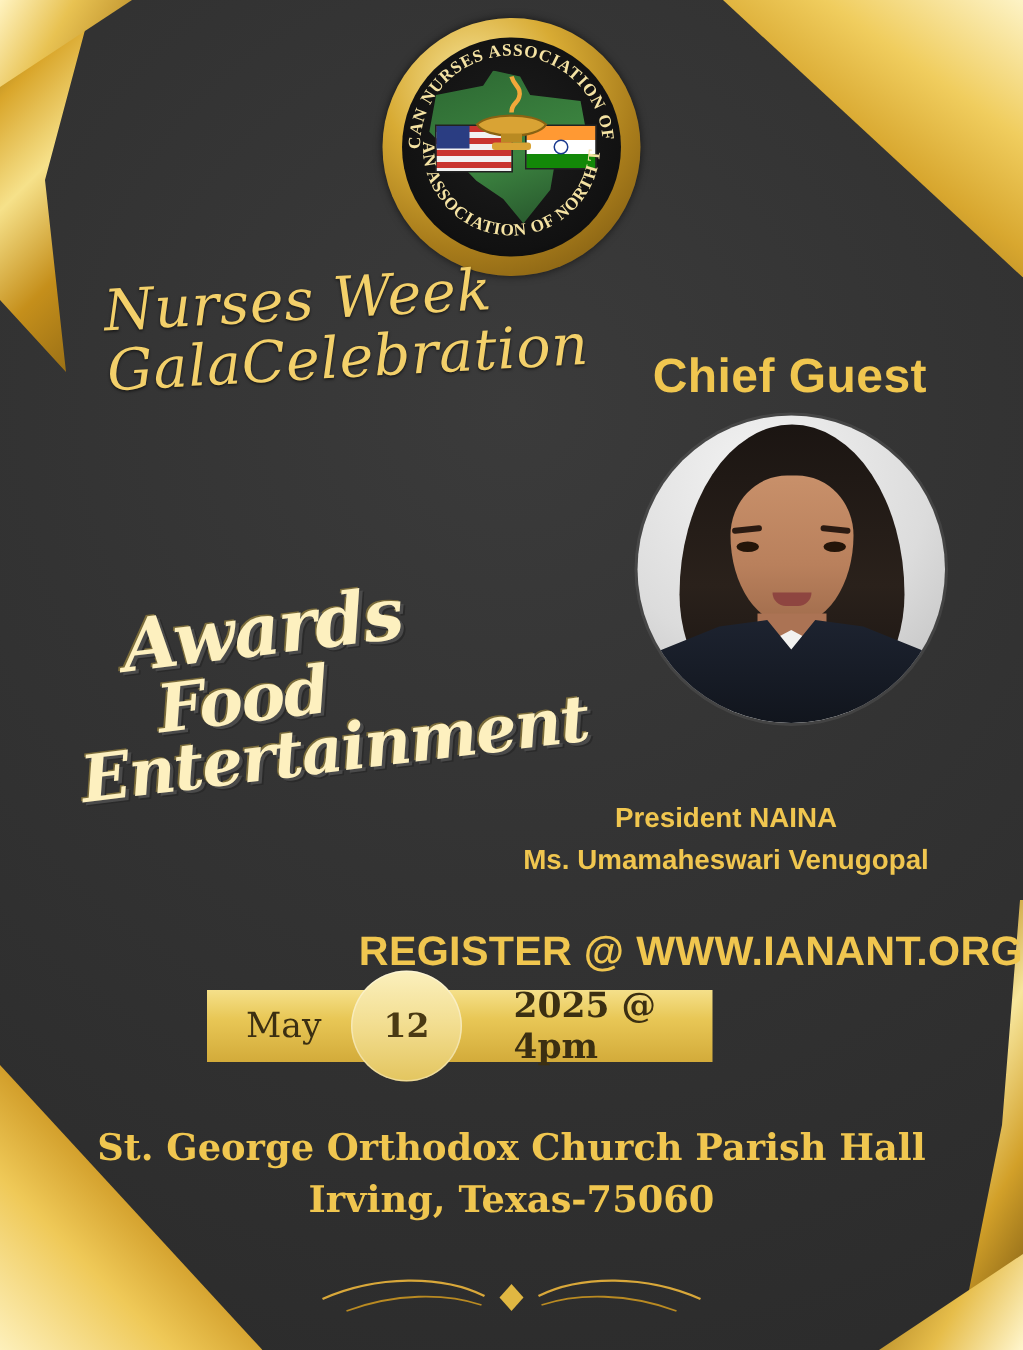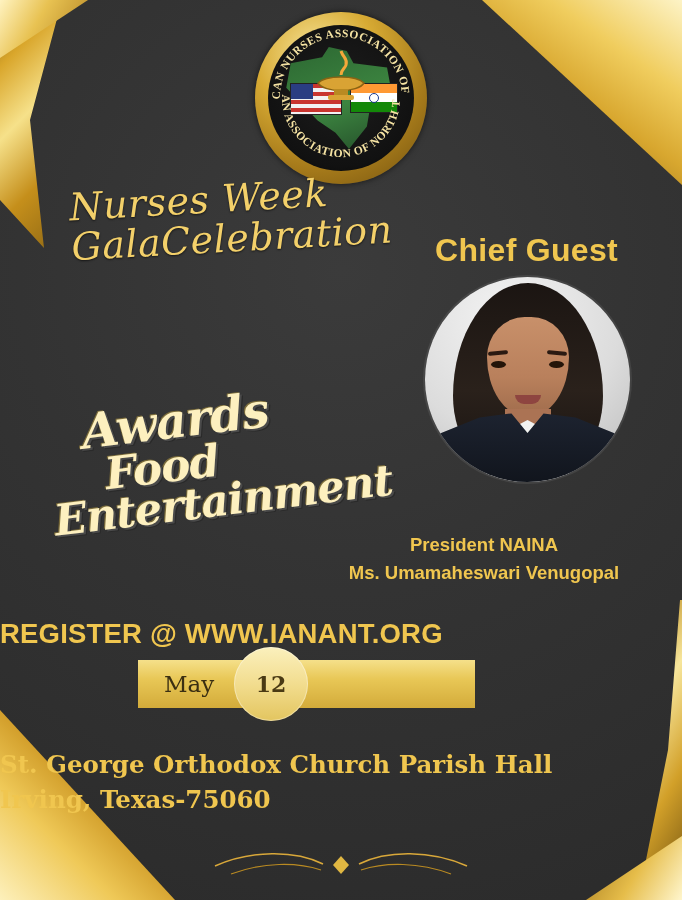--- a/index.html
+++ b/index.html
@@ -288,21 +288,21 @@
     text-align: center;
     font-size: 18.5px;
     font-weight: bold;
     color: #f0c64f;
     line-height: 1.5;
   }
 
   .register {
     position: absolute;
     top: 618px; left: 0; right: 0;
-    text-align: left;
+    text-align: right;
     font-size: 27.5px;
     font-weight: bold;
     color: #f0c64f;
     letter-spacing: .2px;
   }
 
   
   .date-banner {
     position: absolute;
     top: 660px; left: 138px;
@@ -339,20 +339,21 @@
     font-family: "DejaVu Serif", serif;
     font-size: 23px;
     color: #3b2f12;
     font-weight: bold;
   }
 
   
   .venue {
     position: absolute;
     top: 748px; left: 0; right: 0;
+    text-align: center;
     font-family: "DejaVu Serif", serif;
     font-size: 24.5px;
     color: #f0c64f;
     line-height: 1.42;
     font-weight: bold;
   }
 
   .flourish {
     position: absolute;
     bottom: 18px; left: 50%;
@@ -427,20 +428,21 @@
   <div class="guest-name">
     <div>President NAINA</div>
     <div>Ms. Umamaheswari Venugopal</div>
   </div>
 
   <div class="register">REGISTER @ WWW.IANANT.ORG</div>
 
   <div class="date-banner">
     <div class="date-month">May</div>
     <div class="date-day-circle">12</div>
+    <div class="date-rest">2025 @ 4pm</div>
   </div>
 
   <div class="venue">
     <div>St. George Orthodox Church Parish Hall</div>
     <div>Irving, Texas-75060</div>
   </div>
 
   <svg class="flourish" viewBox="0 0 260 34">
     <path d="M4 18 C 40 2, 84 2, 112 16" fill="none" stroke="#d9a83a" stroke-width="1.6"></path>
     <path d="M148 16 C 176 2, 220 2, 256 18" fill="none" stroke="#d9a83a" stroke-width="1.6"></path>

